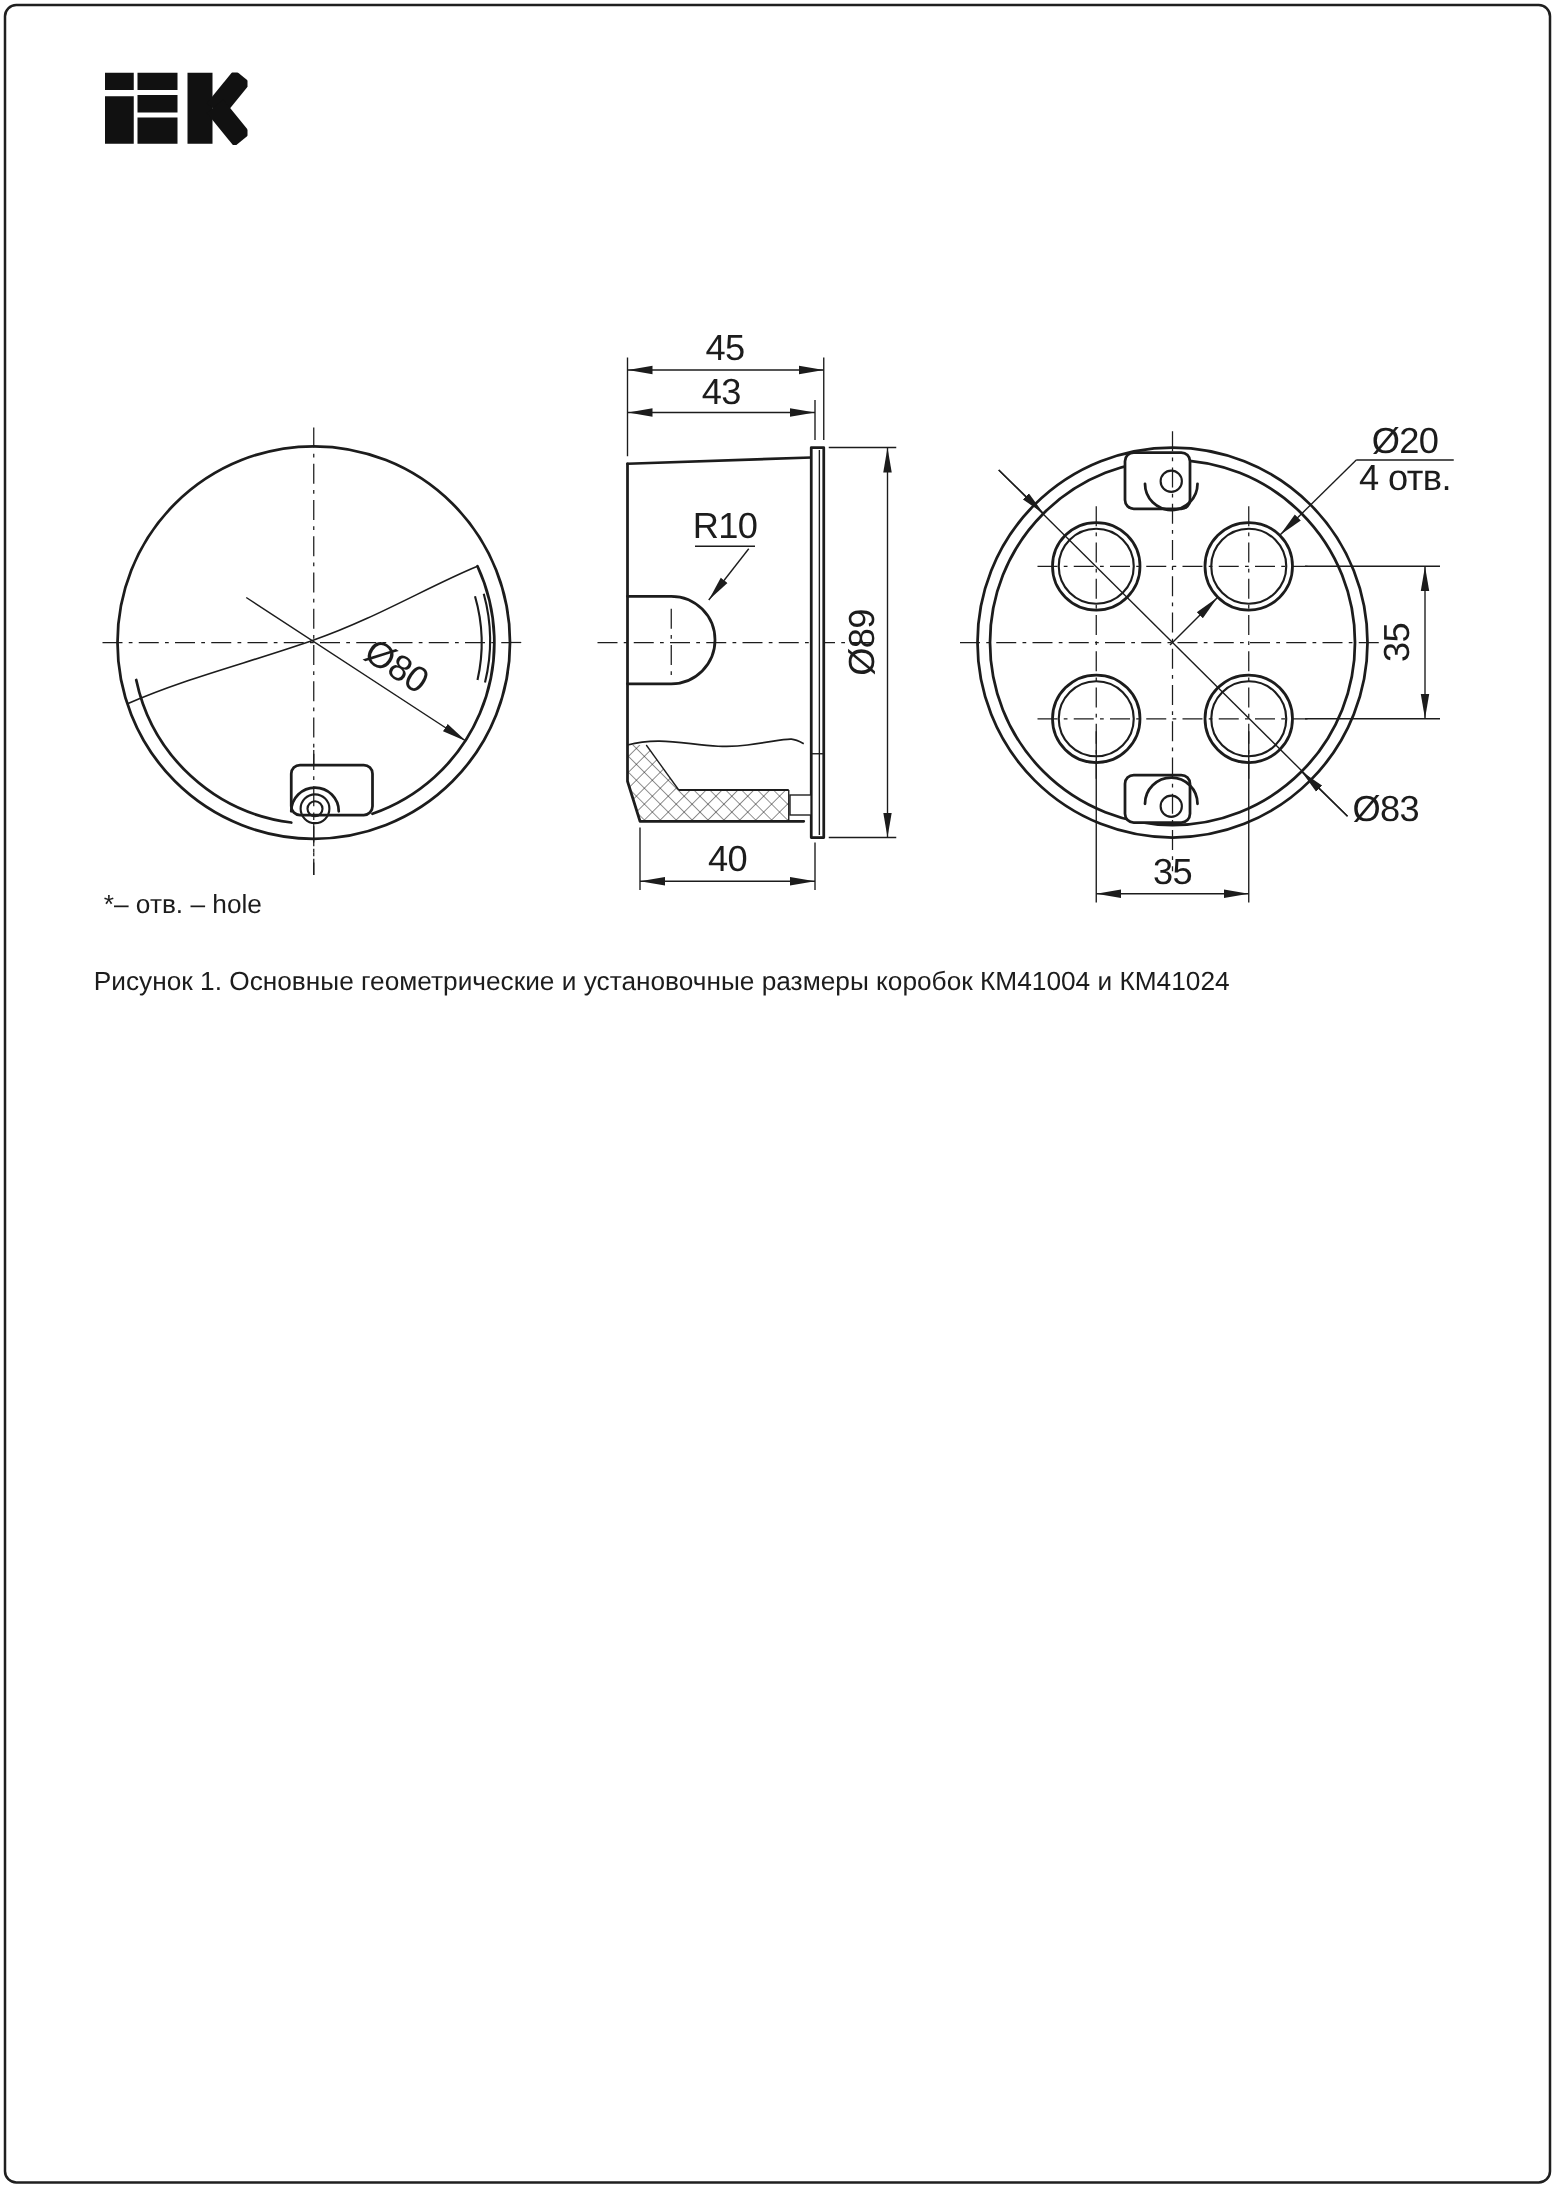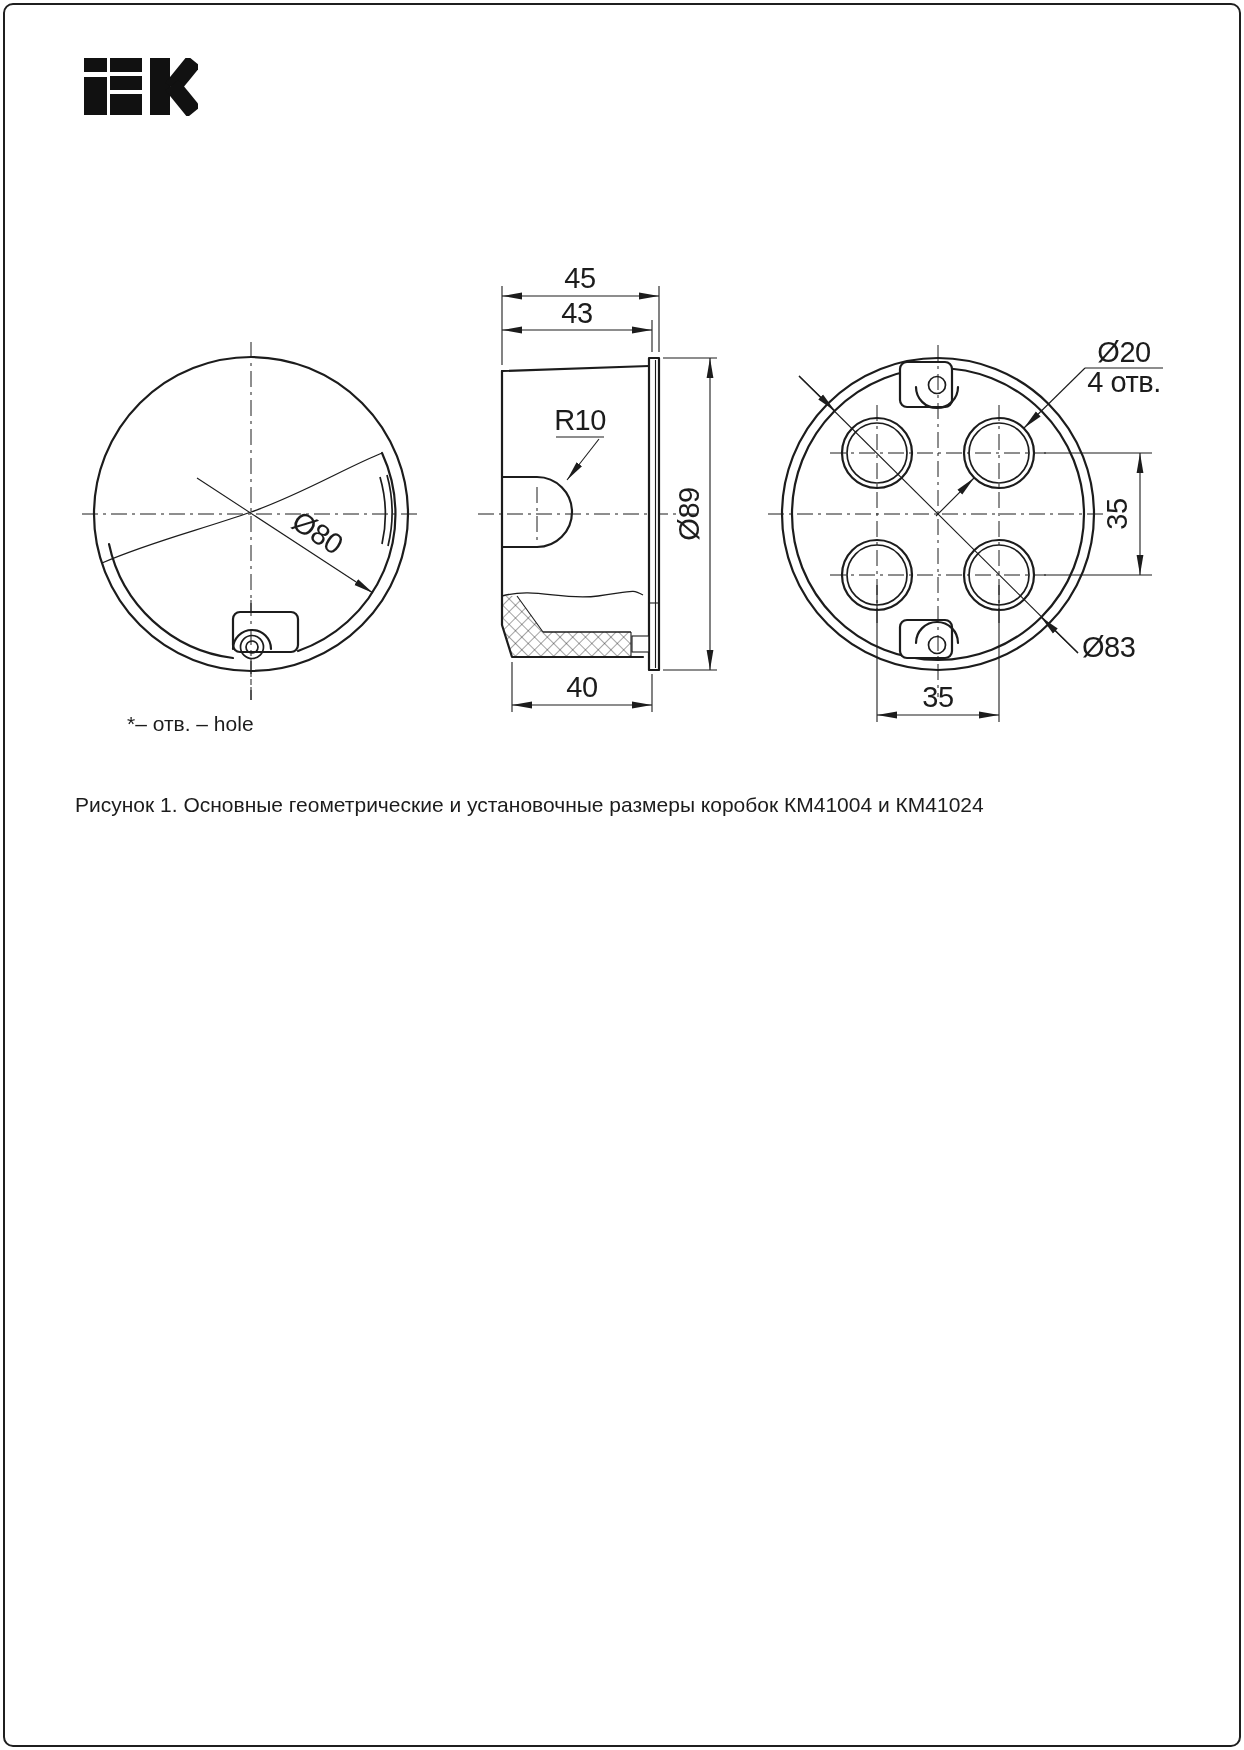--- a/index.html
+++ b/index.html
@@ -19,24 +19,24 @@
   .drawing{position:absolute;left:0;top:0;width:1244px;height:1750px;}
   .thick{stroke:#1c1c1c;stroke-width:2.2;fill:none;stroke-linejoin:round;stroke-linecap:round;}
   .mid{stroke:#1c1c1c;stroke-width:1.7;fill:none;}
   .thin{stroke:#1c1c1c;stroke-width:1.1;fill:none;}
   .break-line{stroke:#1c1c1c;stroke-width:1.3;fill:none;}
   .cl{stroke:#1c1c1c;stroke-width:1;fill:none;stroke-dasharray:16 5 3 5;}
   .dimtext{font-family:"Liberation Sans",sans-serif;font-size:29px;fill:#1c1c1c;letter-spacing:-0.5px;}
   .whitefill{fill:#ffffff;}
   .footnote{
     position:absolute;left:83px;top:712px;
-    font-size:21px;color:#1c1c1c;margin-left:44px;
+    font-size:21px;color:#1c1c1c;
   }
   .caption{
-    position:absolute;left:75px;top:793px;
+    position:absolute;left:75px;top:774px;
     font-size:21px;color:#1c1c1c;
   }
 </style>
 </head>
 <body>
 
 <div class="page-frame"></div>
 
 <svg class="logo" viewBox="0 0 114 58" aria-label="IEK">
   <title>IEK</title>

